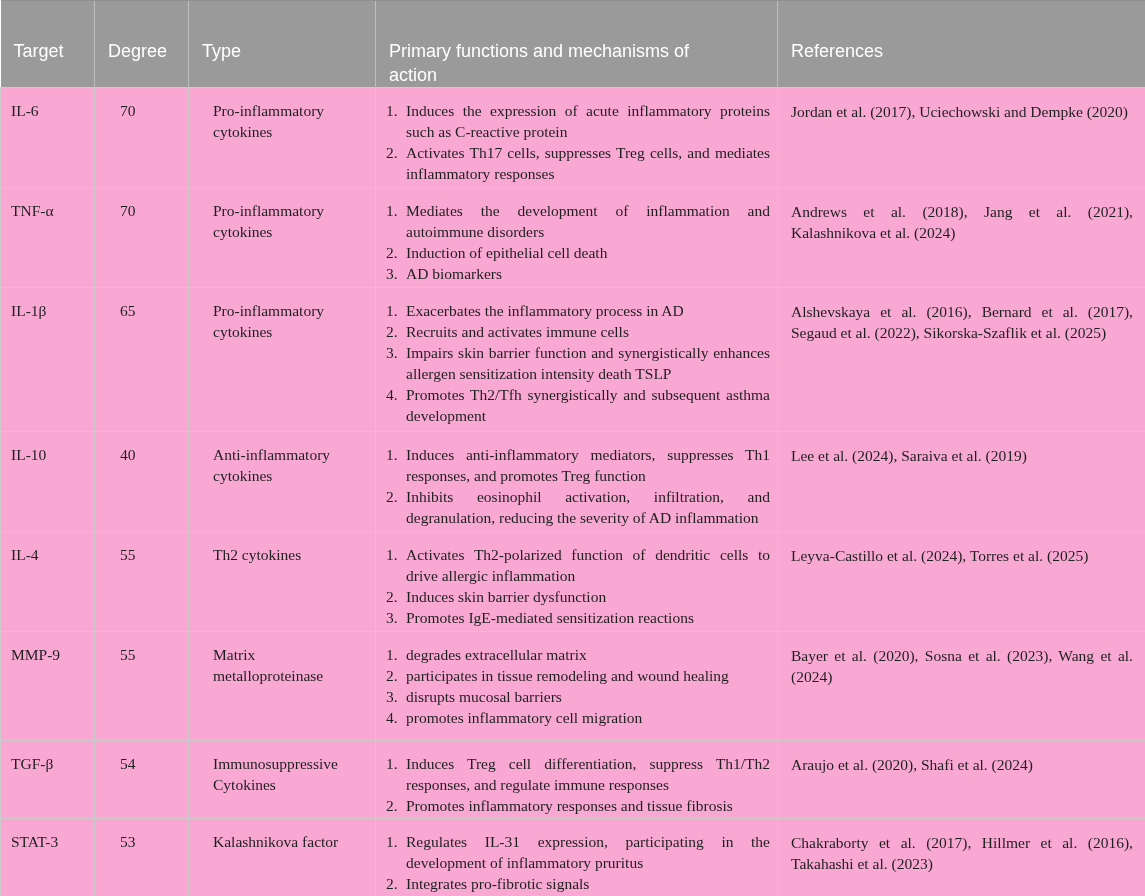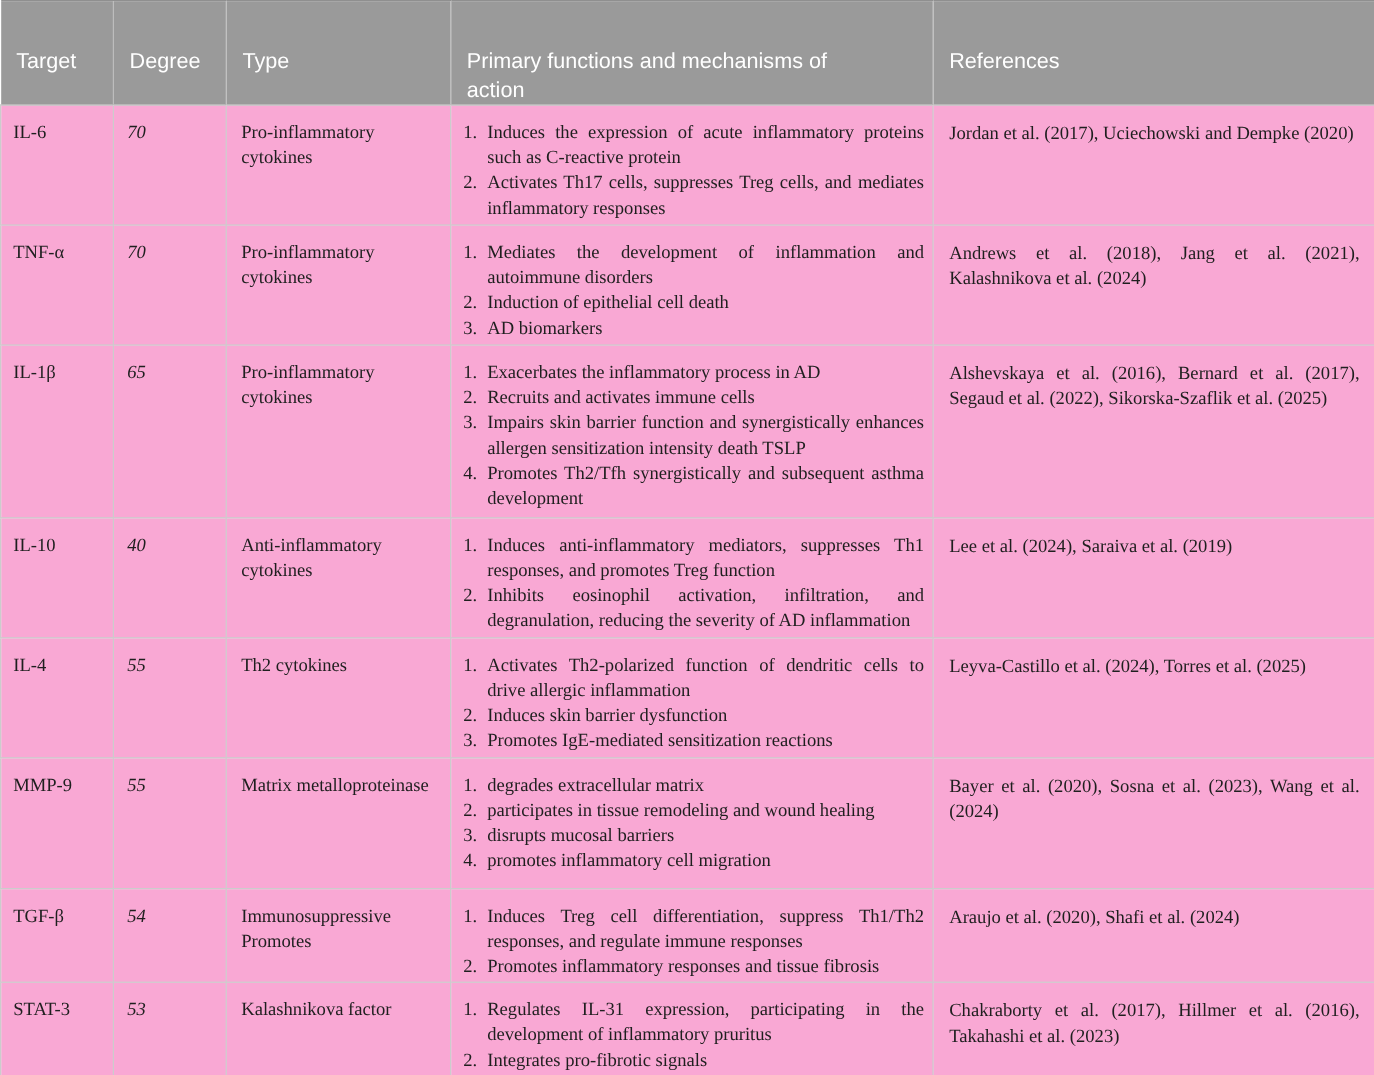--- a/index.html
+++ b/index.html
@@ -48,22 +48,22 @@
   tbody tr:last-child td{border-bottom:2px solid var(--outer-border);}
   tbody tr:nth-child(1) td{height:100px;}
   tbody tr:nth-child(2) td{height:100px;}
   tbody tr:nth-child(3) td{height:144px;}
   tbody tr:nth-child(4) td{height:100px;}
   tbody tr:nth-child(5) td{height:100px;}
   tbody tr:nth-child(6) td{height:109px;}
   tbody tr:nth-child(7) td{height:78px;}
   tbody tr:nth-child(8) td{height:102px;}
   td.col-target{padding-left:10px;}
-  td.col-degree{padding-left:11px;font-style:italic;}
-  td.col-type{padding-left:12px;padding-right:14px;}
+  td.col-degree{padding-left:25px;}
+  td.col-type{padding-left:24px;padding-right:14px;}
   td.col-functions{padding:12px 7px 0 8px;text-align:justify;}
   td.col-references{padding:13px 12px 0 13px;text-align:justify;}
   ol.functions{
     margin:0;padding:0;list-style:none;counter-reset:fn;
   }
   ol.functions li{
     counter-increment:fn;
     position:relative;
     padding-left:22px;
     margin:0;
@@ -179,21 +179,21 @@
             <li>participates in tissue remodeling and wound healing</li>
             <li>disrupts mucosal barriers</li>
             <li>promotes inflammatory cell migration</li>
           </ol>
     </td>
     <td class="col-references">Bayer et al. (2020), Sosna et al. (2023), Wang et al. (2024)</td>
   </tr>
       <tr>
     <td class="col-target">TGF-β</td>
     <td class="col-degree">54</td>
-    <td class="col-type">Immunosuppressive Promotes</td>
+    <td class="col-type">Immunosuppressive Cytokines</td>
     <td class="col-functions">
       <ol class="functions">
             <li>Induces Treg cell differentiation, suppress Th1/Th2 responses, and regulate immune responses</li>
             <li>Promotes inflammatory responses and tissue fibrosis</li>
           </ol>
     </td>
     <td class="col-references">Araujo et al. (2020), Shafi et al. (2024)</td>
   </tr>
       <tr>
     <td class="col-target">STAT-3</td>

